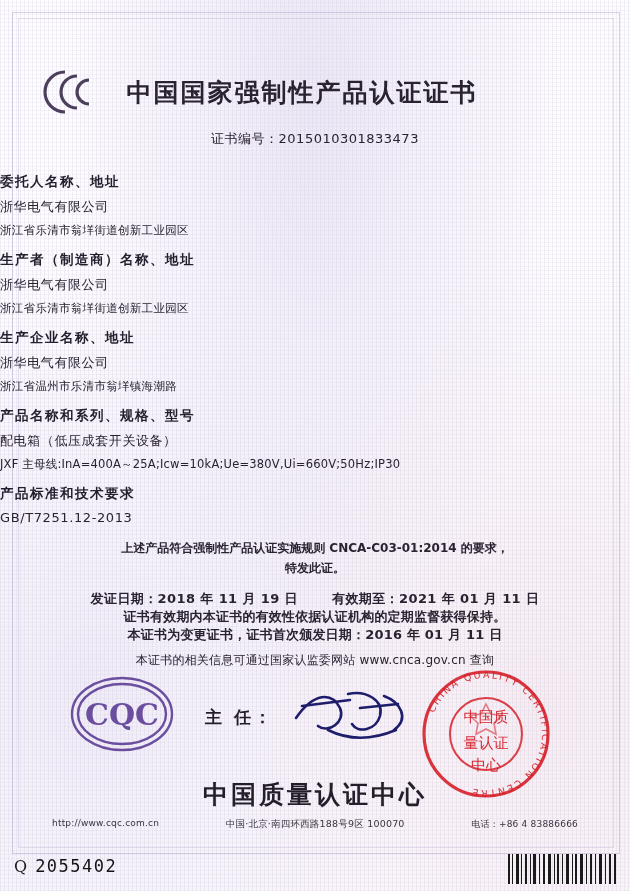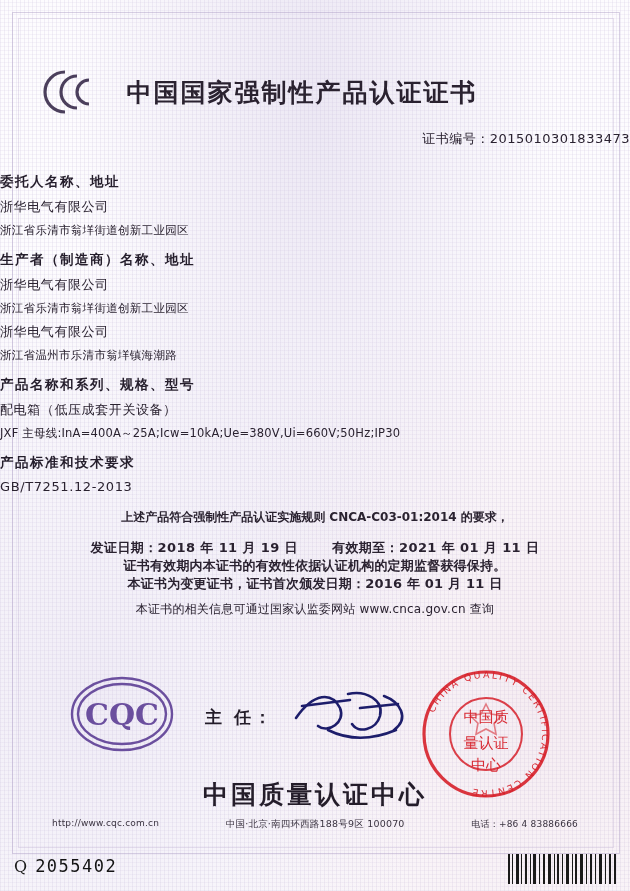--- a/index.html
+++ b/index.html
@@ -68,21 +68,21 @@
     font-size: 25px;
     font-weight: bold;
     letter-spacing: 2px;
     color: #2a2230;
   }
 
   .cert-no {
     position: absolute;
     left: 0; top: 130px;
     width: 630px;
-    text-align: right;
+    text-align: center;
     font-size: 13px;
     color: #2a2230;
     letter-spacing: 0.5px;
   }
 
   
   .body {
     position: absolute;
     left: 0; top: 160px;
     width: 630px;
@@ -259,37 +259,39 @@
       <div class="val small">浙江省乐清市翁垟街道创新工业园区</div>
     </div>
 
     <div class="block">
       <div class="lbl">生产者（制造商）名称、地址</div>
       <div class="val">浙华电气有限公司</div>
       <div class="val small">浙江省乐清市翁垟街道创新工业园区</div>
     </div>
 
     <div class="block">
+      <div class="lbl">生产企业名称、地址</div>
       <div class="val">浙华电气有限公司</div>
       <div class="val small">浙江省温州市乐清市翁垟镇海潮路</div>
     </div>
 
     <div class="block">
       <div class="lbl">产品名称和系列、规格、型号</div>
       <div class="val">配电箱（低压成套开关设备）</div>
       <div class="val mono">JXF 主母线:InA=400A～25A;Icw=10kA;Ue=380V,Ui=660V;50Hz;IP30</div>
     </div>
 
     <div class="block">
       <div class="lbl">产品标准和技术要求</div>
       <div class="val">GB/T7251.12-2013</div>
     </div>
 
     <div class="para">
       <span class="ind">上述产品符合强制性产品认证实施规则 CNCA-C03-01:2014 的要求，</span>
+      <span class="ind">特发此证。</span>
     </div>
 
     <div class="dates">
       <span>发证日期：</span><span>2018 年 11 月 19 日</span><span class="gap"></span><span>有效期至：</span><span>2021 年 01 月 11 日</span>
     </div>
 
     <div class="note">证书有效期内本证书的有效性依据认证机构的定期监督获得保持。</div>
     <div class="note">本证书为变更证书，证书首次颁发日期：2016 年 01 月 11 日</div>
     <div class="note2">本证书的相关信息可通过国家认监委网站 www.cnca.gov.cn 查询</div>
   </div>

